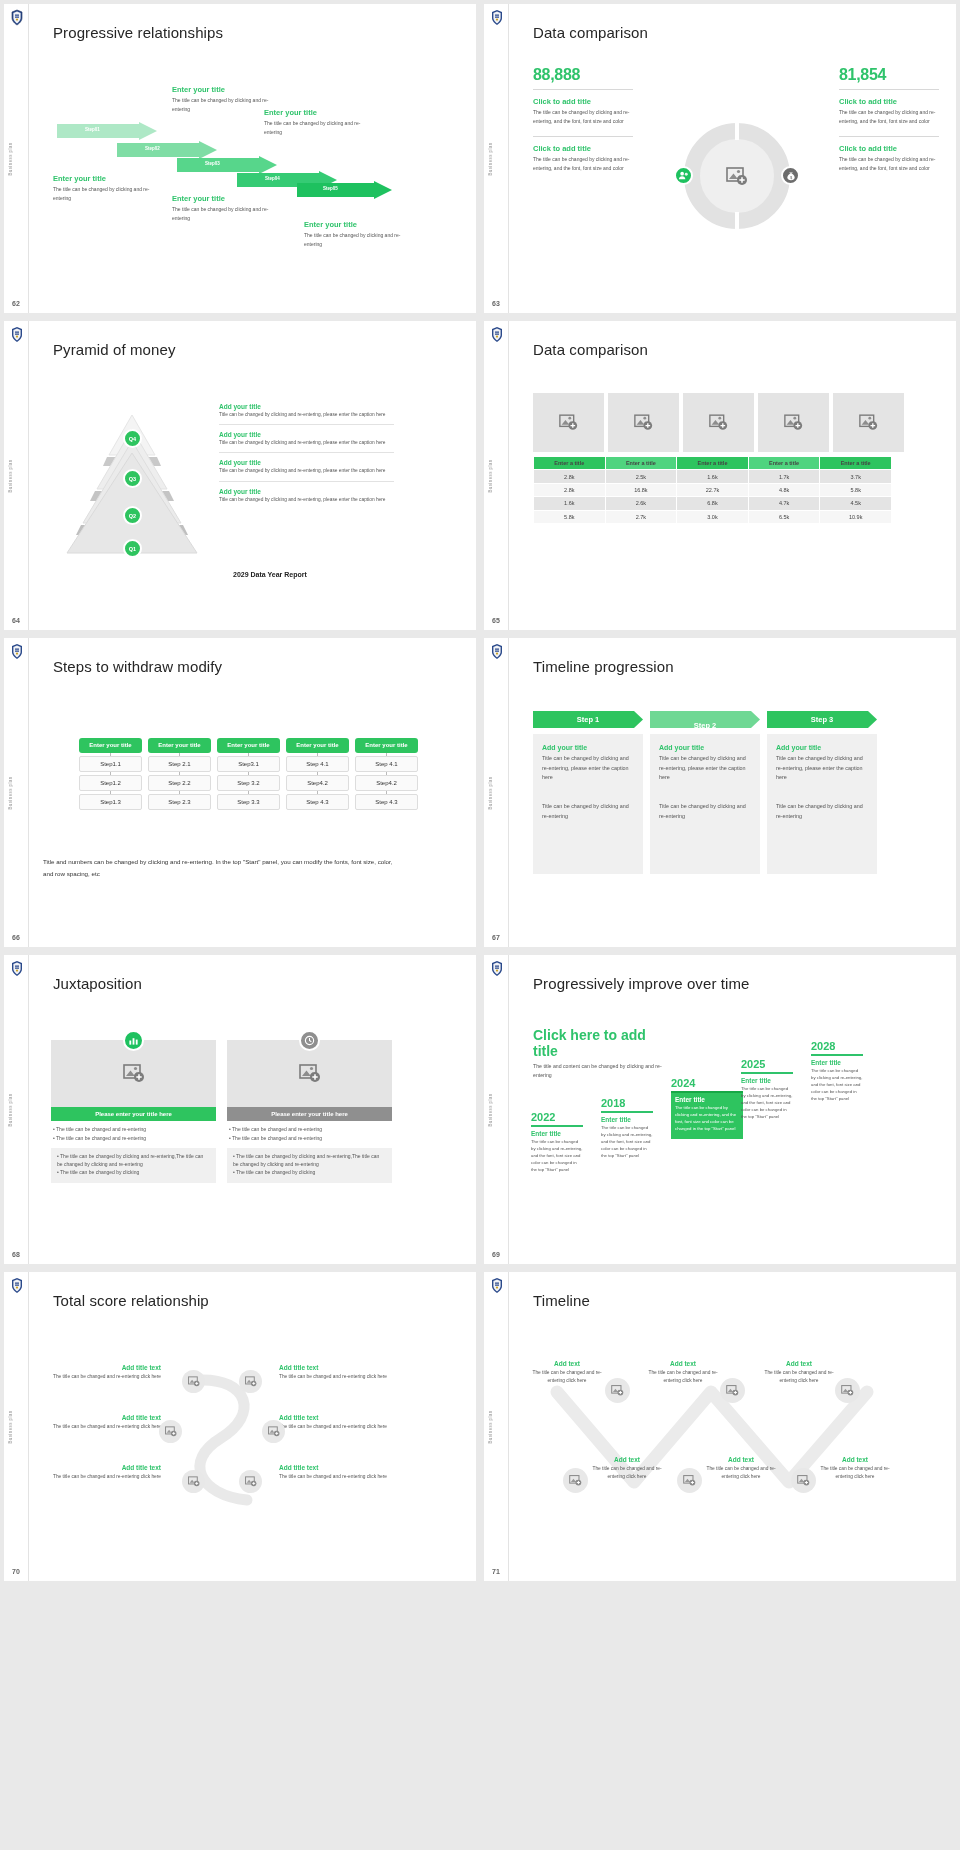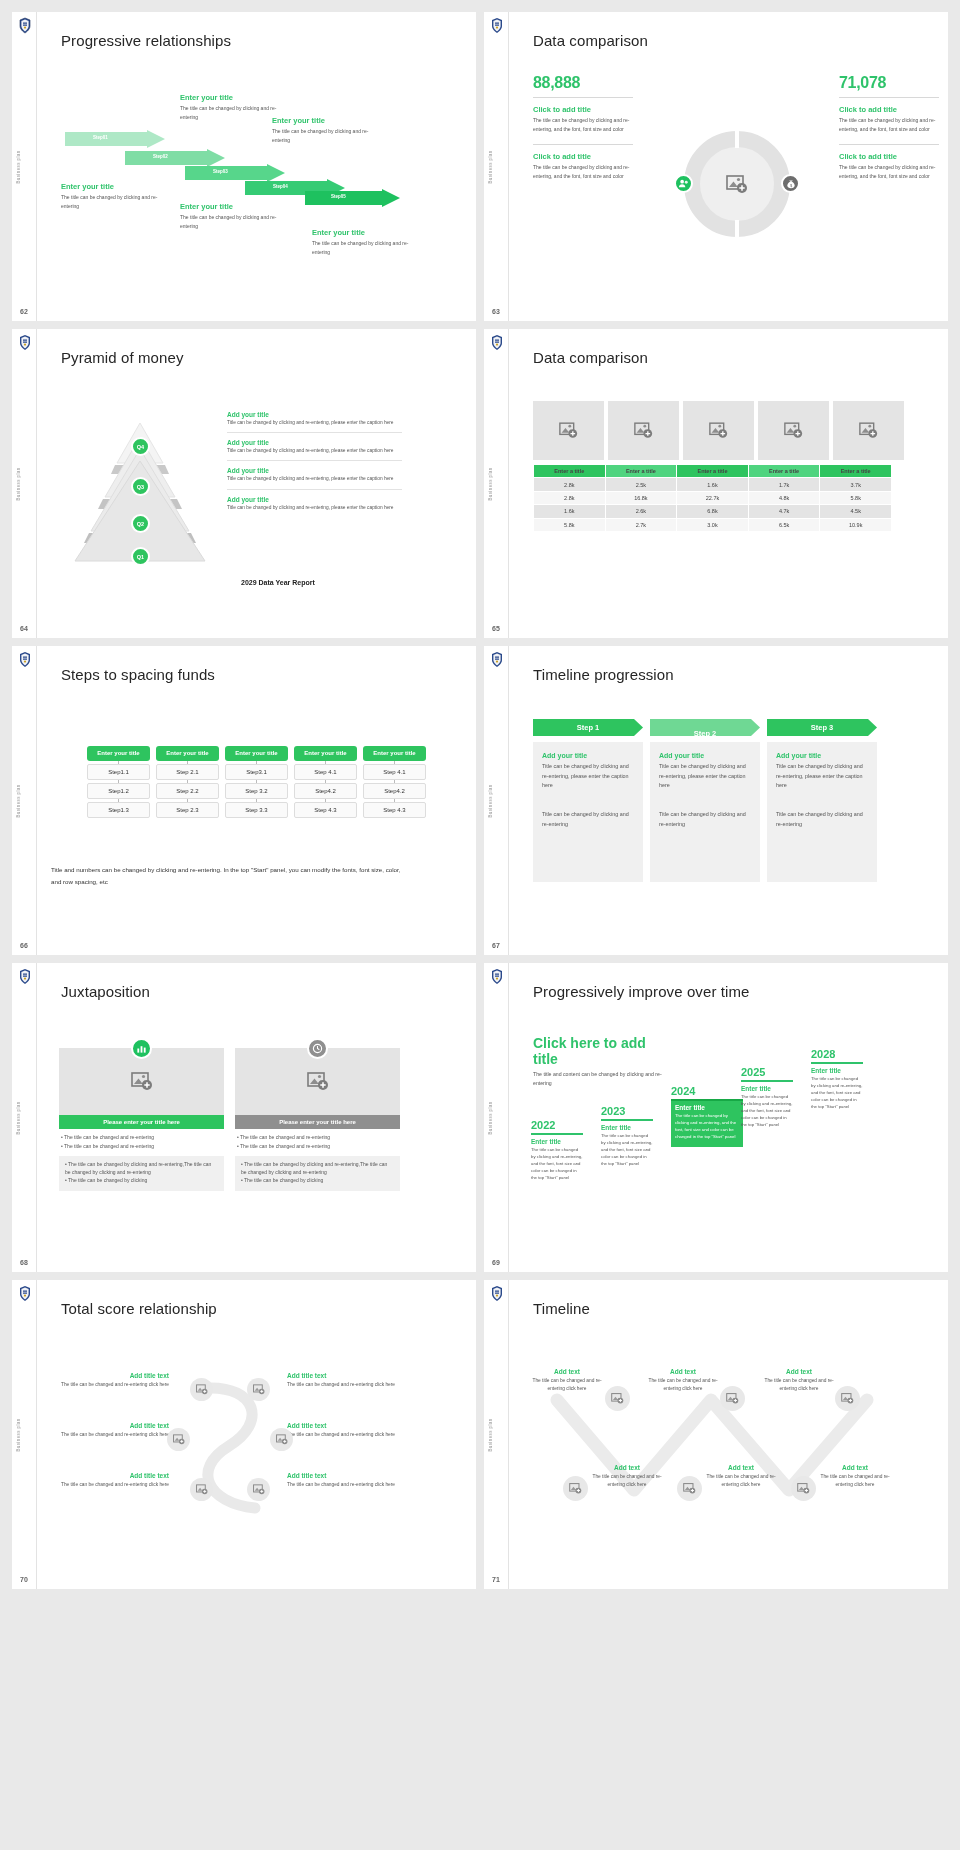--- a/index.html
+++ b/index.html
@@ -2,21 +2,21 @@
 <html><head>
 <meta charset="utf-8">
 <title>Slide Thumbnails</title>
 <style>
   * { box-sizing: border-box; margin:0; padding:0; }
   body {
     width:960px; background:#e9e9e9;
     font-family:"Liberation Sans", sans-serif;
     color:#333; -webkit-font-smoothing:antialiased;
   }
-  .grid { display:grid; grid-template-columns:1fr 1fr; gap:8px 8px; padding:12px; background:#e9e9e9; }
+  .grid { display:grid; grid-template-columns:1fr 1fr; gap:8px 8px; padding:4px; background:#e9e9e9; }
   .slide { position:relative; background:#fff; height:309px; overflow:hidden; }
   .railbar { position:absolute; left:0; top:0; bottom:0; width:25px; background:#fff; border-right:1px solid #e3e3e3; }
   .crest { position:absolute; left:6px; top:5px; width:14px; height:17px; }
   .sidelabel {
     position:absolute; left:4px; top:50%; transform:translateY(-50%) rotate(180deg);
     writing-mode:vertical-rl; font-size:4.5px; color:#9a9a9a; letter-spacing:.4px;
   }
   .pagenum { position:absolute; left:8px; bottom:6px; font-size:7px; color:#666; font-weight:bold; }
   .canvas { position:absolute; left:25px; right:0; top:0; bottom:0; }
   .stitle { position:absolute; left:24px; top:20px; font-size:15px; font-weight:400; color:#262626; letter-spacing:.1px; }
@@ -162,21 +162,21 @@
         <div class="bignum">88,888</div>
         <div class="rule"></div>
         <div class="hd" style="font-size:7.5px">Click to add title</div>
         <div class="bd" style="font-size:5px;line-height:1.8;margin-top:2px">The title can be changed by clicking and re-entering, and the font, font size and color</div>
         <div class="rule" style="margin-top:10px"></div>
         <div class="hd" style="font-size:7.5px;margin-top:4px">Click to add title</div>
         <div class="bd" style="font-size:5px;line-height:1.8;margin-top:2px">The title can be changed by clicking and re-entering, and the font, font size and color</div>
       </div>
 
       <div style="position:absolute;left:330px;top:62px;width:100px">
-        <div class="bignum">71,078</div>
+        <div class="bignum">81,854</div>
         <div class="rule"></div>
         <div class="hd" style="font-size:7.5px">Click to add title</div>
         <div class="bd" style="font-size:5px;line-height:1.8;margin-top:2px">The title can be changed by clicking and re-entering, and the font, font size and color</div>
         <div class="rule" style="margin-top:10px"></div>
         <div class="hd" style="font-size:7.5px;margin-top:4px">Click to add title</div>
         <div class="bd" style="font-size:5px;line-height:1.8;margin-top:2px">The title can be changed by clicking and re-entering, and the font, font size and color</div>
       </div>
 
       <div style="position:absolute;left:158px;top:102px;width:140px;height:140px">
         <div class="donut" style="left:17px;top:17px"></div>
@@ -367,21 +367,21 @@
       <svg viewBox="0 0 14 17" width="14" height="17">
           <path d="M7 1 L12 3 V9 C12 13 7 16 7 16 C7 16 2 13 2 9 V3 Z" fill="#2b4a8b"></path>
           <path d="M7 2.5 L10.6 4 V9 C10.6 12 7 14.3 7 14.3 C7 14.3 3.4 12 3.4 9 V4 Z" fill="#f0f2f6"></path>
           <path d="M5 5.6h4v1.2H5z M5 7.6h4v1.2H5z" fill="#2b4a8b"></path>
           <circle cx="7" cy="10.6" r="1.1" fill="#c9a227"></circle>
         </svg>
     </div>
     <div class="sidelabel">Business plan</div>
     <div class="pagenum">66</div>
     <div class="canvas">
-      <div class="stitle">Steps to spacing funds</div>
+      <div class="stitle">Steps to withdraw modify</div>
 
       <div style="position:absolute;left:50px;top:100px;display:flex;gap:6px">
         <div style="width:63px">
           <div class="stephdr">Enter your title</div>
           <div class="connector"></div>
           <div class="stepcell">Step1.1</div>
           <div class="connector"></div>
           <div class="stepcell">Step1.2</div>
           <div class="connector"></div>
           <div class="stepcell">Step1.3</div>
@@ -573,21 +573,21 @@
       </div>
 
       <div class="ycard" style="left:22px;top:156px;width:52px">
         <div class="yr">2022</div>
         <div class="ybox" style="margin-top:2px">
           <div class="hd" style="font-size:6.5px">Enter title</div>
           <div class="bd" style="font-size:4.3px;line-height:1.6;margin-top:2px">The title can be changed by clicking and re-entering, and the font, font size and color can be changed in the top "Start" panel</div>
         </div>
       </div>
       <div class="ycard" style="left:92px;top:142px;width:52px">
-        <div class="yr">2023</div>
+        <div class="yr">2018</div>
         <div class="ybox" style="margin-top:2px">
           <div class="hd" style="font-size:6.5px">Enter title</div>
           <div class="bd" style="font-size:4.3px;line-height:1.6;margin-top:2px">The title can be changed by clicking and re-entering, and the font, font size and color can be changed in the top "Start" panel</div>
         </div>
       </div>
       <div class="ycard" style="left:162px;top:122px;width:72px">
         <div class="yr">2024</div>
         <div class="ybox" style="margin-top:2px;background:#2ec45f;border-top-color:#17a846;padding:3px 4px 6px 4px">
           <div style="color:#fff;font-weight:bold;font-size:6.5px">Enter title</div>
           <div style="color:#fff;font-size:4.3px;line-height:1.6;margin-top:2px">The title can be changed by clicking and re-entering, and the font, font size and color can be changed in the top "Start" panel</div>

